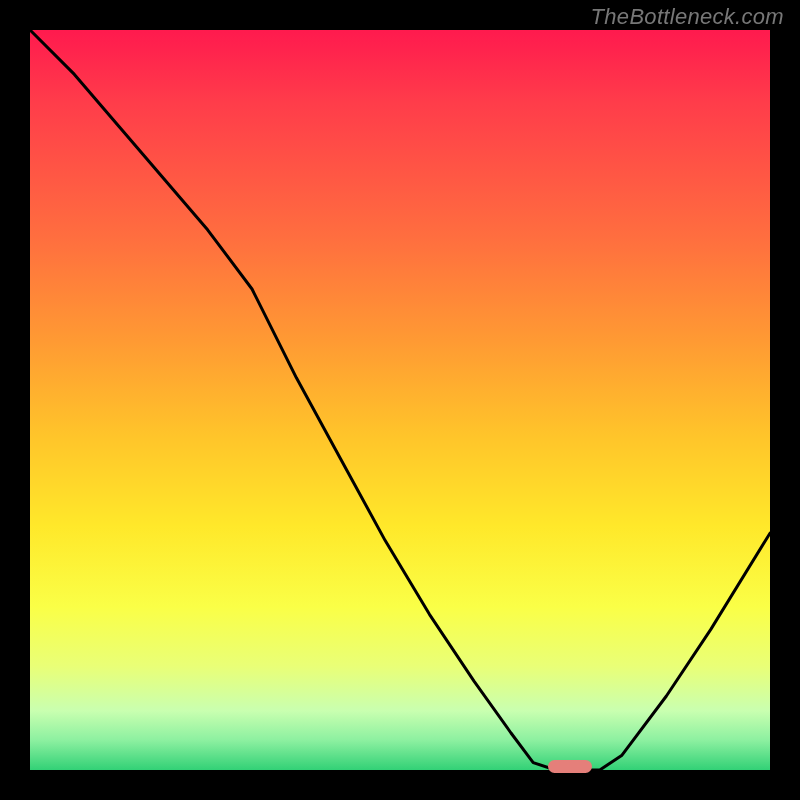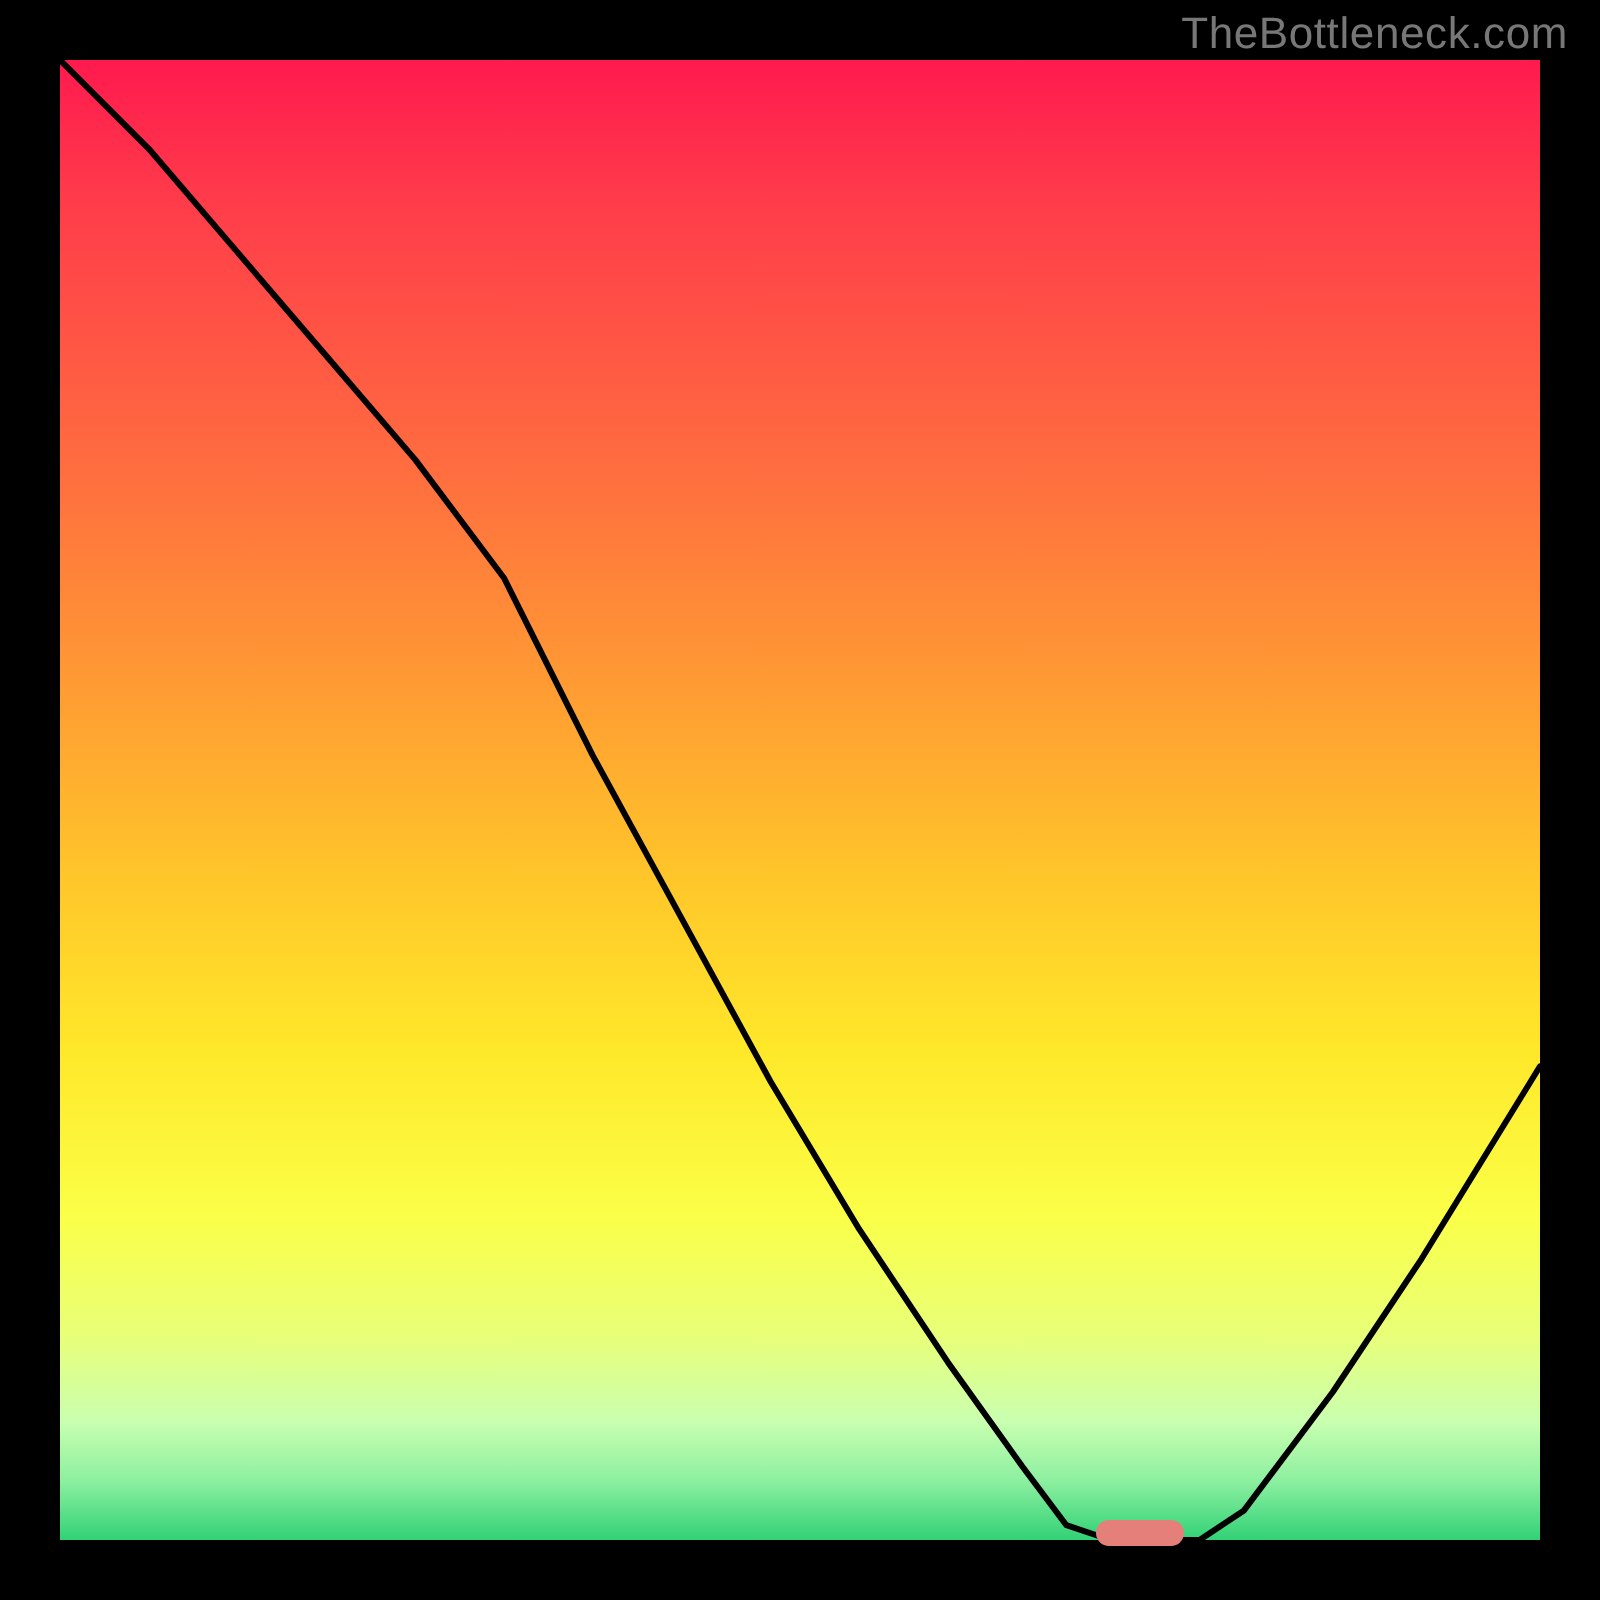--- a/index.html
+++ b/index.html
@@ -8,20 +8,21 @@
     width: 800px;
     height: 800px;
     background: #000;
     font-family: Arial, Helvetica, sans-serif;
     overflow: hidden;
   }
   .wrap {
     position: relative;
     width: 800px;
     height: 800px;
+    font-style: italic;
   }
   .watermark {
     position: absolute;
     top: 4px;
     right: 16px;
     color: #777;
     font-size: 22px;
     font-weight: 500;
     letter-spacing: 0.3px;
     user-select: none;

